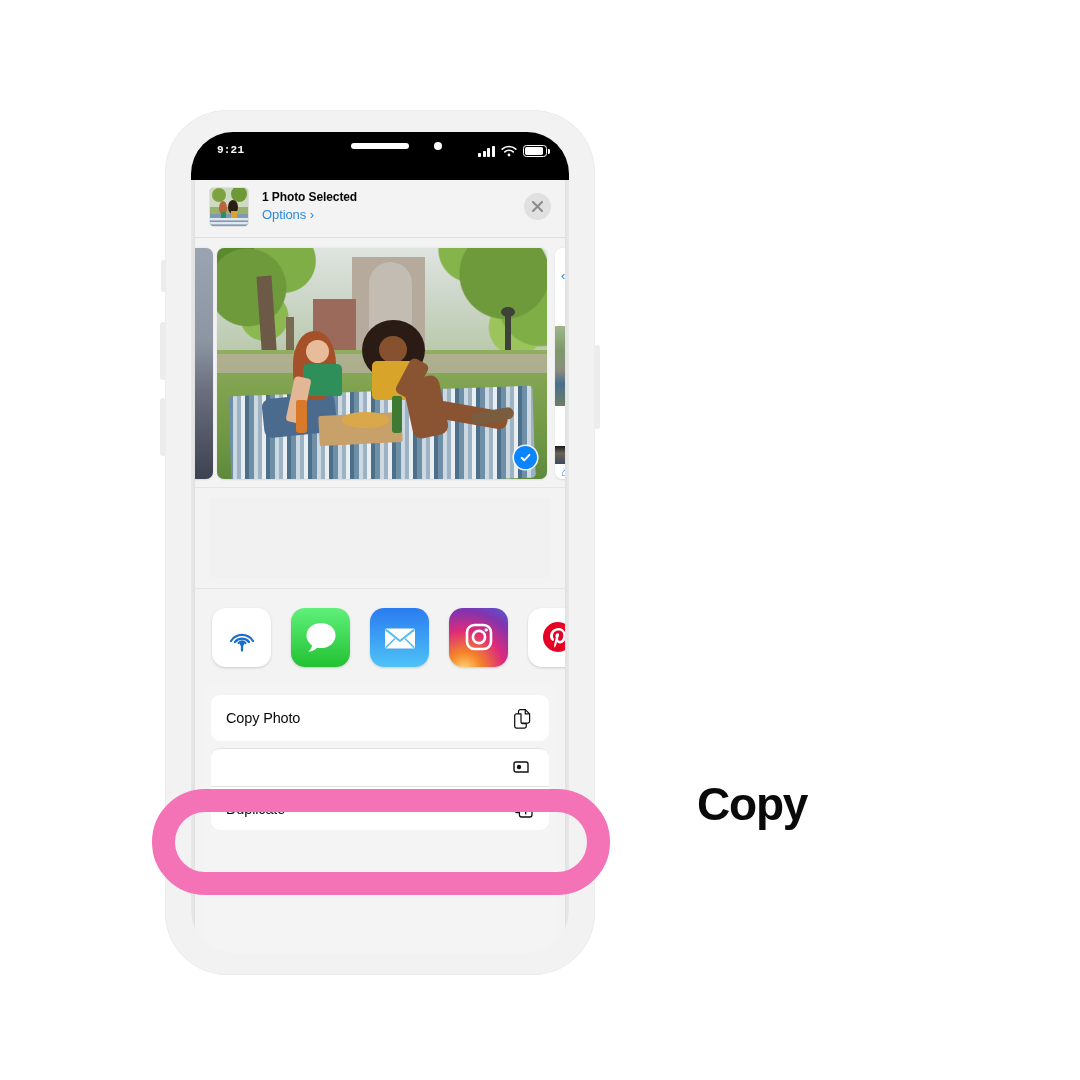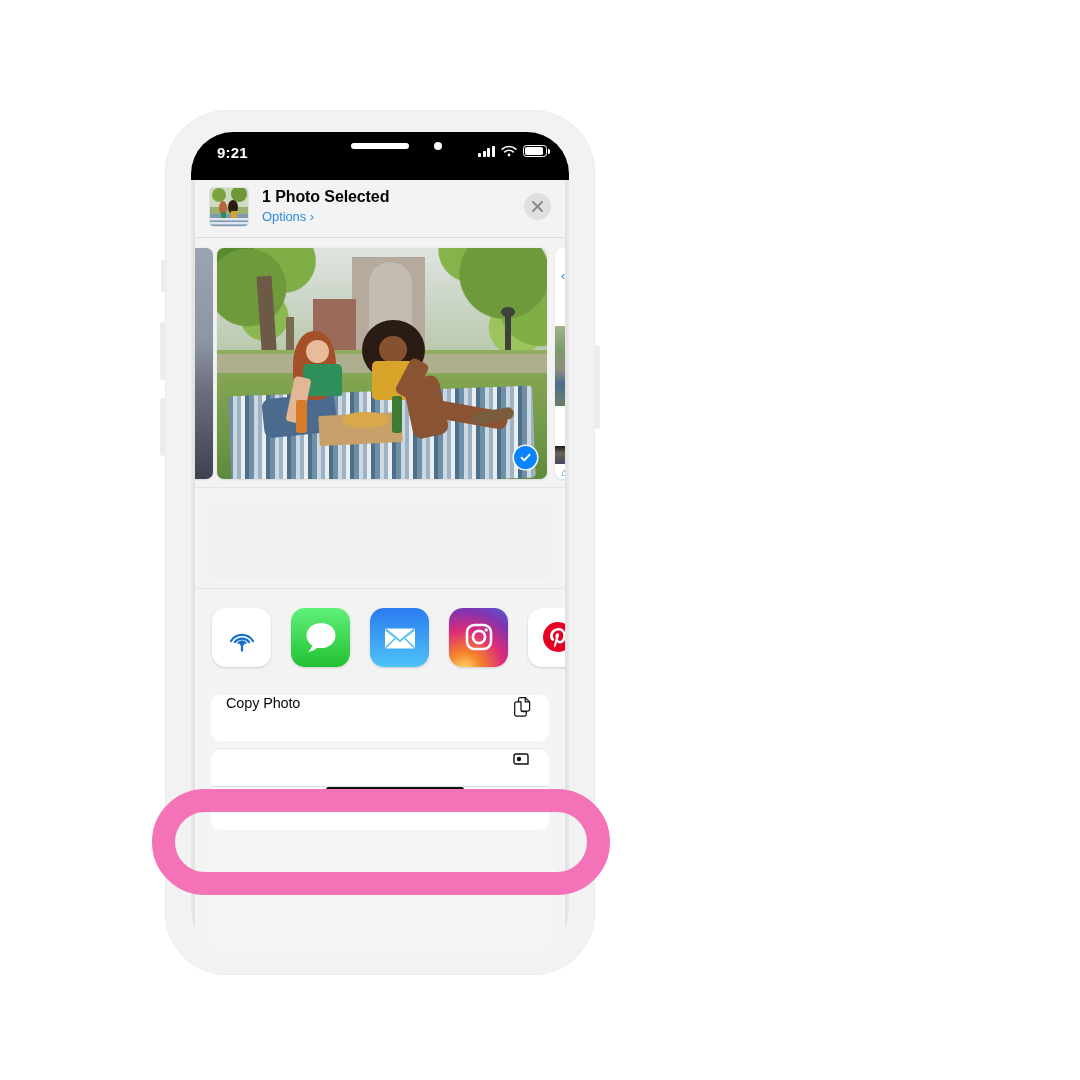--- a/index.html
+++ b/index.html
@@ -86,24 +86,25 @@
     width: 8px;
     height: 8px;
     border-radius: 50%;
     background: #ffffff;
   }
   #status-time {
     position: absolute;
     left: 26px;
     top: 12px;
     color: #ffffff;
-    font-size: 15px;
+    font-size: 11px;
     font-weight: bold;
     letter-spacing: .2px;
     z-index: 33;
+    font-family: Liberation Mono, monospace;
   }
   #status-icons {
     position: absolute;
     right: 22px;
     top: 13px;
     display: flex;
     align-items: center;
     gap: 6px;
     z-index: 33;
   }
@@ -170,21 +171,21 @@
   #header-thumb {
     width: 38px; height: 38px;
     border-radius: 5px;
     overflow: hidden;
     flex: 0 0 auto;
     border: .5px solid rgba(0,0,0,.08);
     position: relative;
   }
   #header-text { margin-left: 13px; line-height: 1.25; }
   #header-title {
-    font-size: 16px;
+    font-size: 12px;
     font-weight: bold;
     color: #050505;
     letter-spacing: -.1px;
   }
   #header-options {
     font-size: 13px;
     color: #2b8ae0;
     margin-top: 2px;
     letter-spacing: -.1px;
   }
@@ -353,20 +354,21 @@
     top: 514px;
     bottom: 0;
     background: #f4f4f4;
     border-radius: 13px;
     overflow: hidden;
   }
   .action-row {
     height: 46px;
     background: #ffffff;
     display: flex;
+    align-items: center;
     padding: 0 15px;
     box-sizing: border-box;
     position: relative;
   }
   .action-row + .action-row { border-top: .5px solid #e3e3e3; gap: 22px; }
   .action-label {
     font-size: 14.5px;
     color: #0a0a0a;
     letter-spacing: -.15px;
   }
@@ -633,13 +635,14 @@
           <i></i>
         </span>
     </div>
 
   </div>
 </div>
 
 <div id="highlight-ring"></div>
 
 <div id="caption">
+  <span>Copy</span>
 </div>
 
 </body></html>

